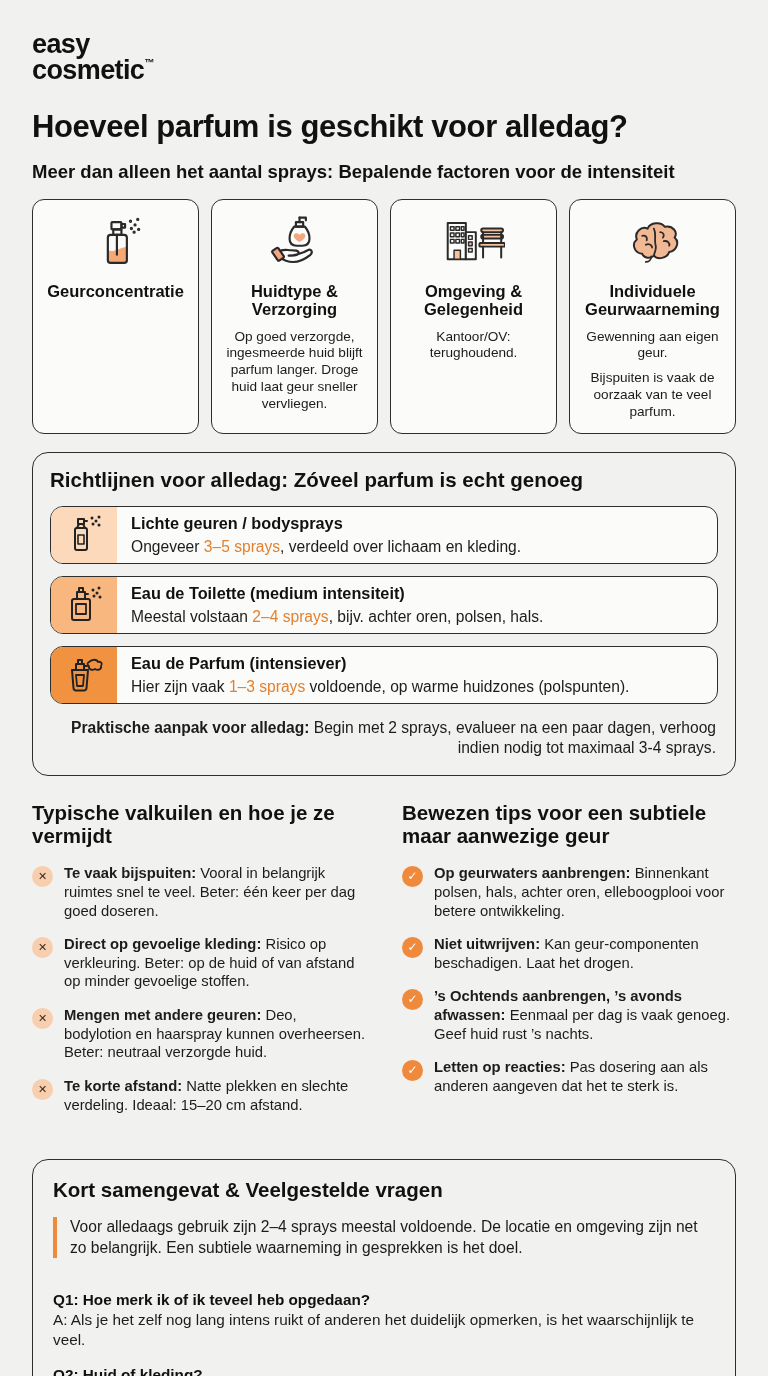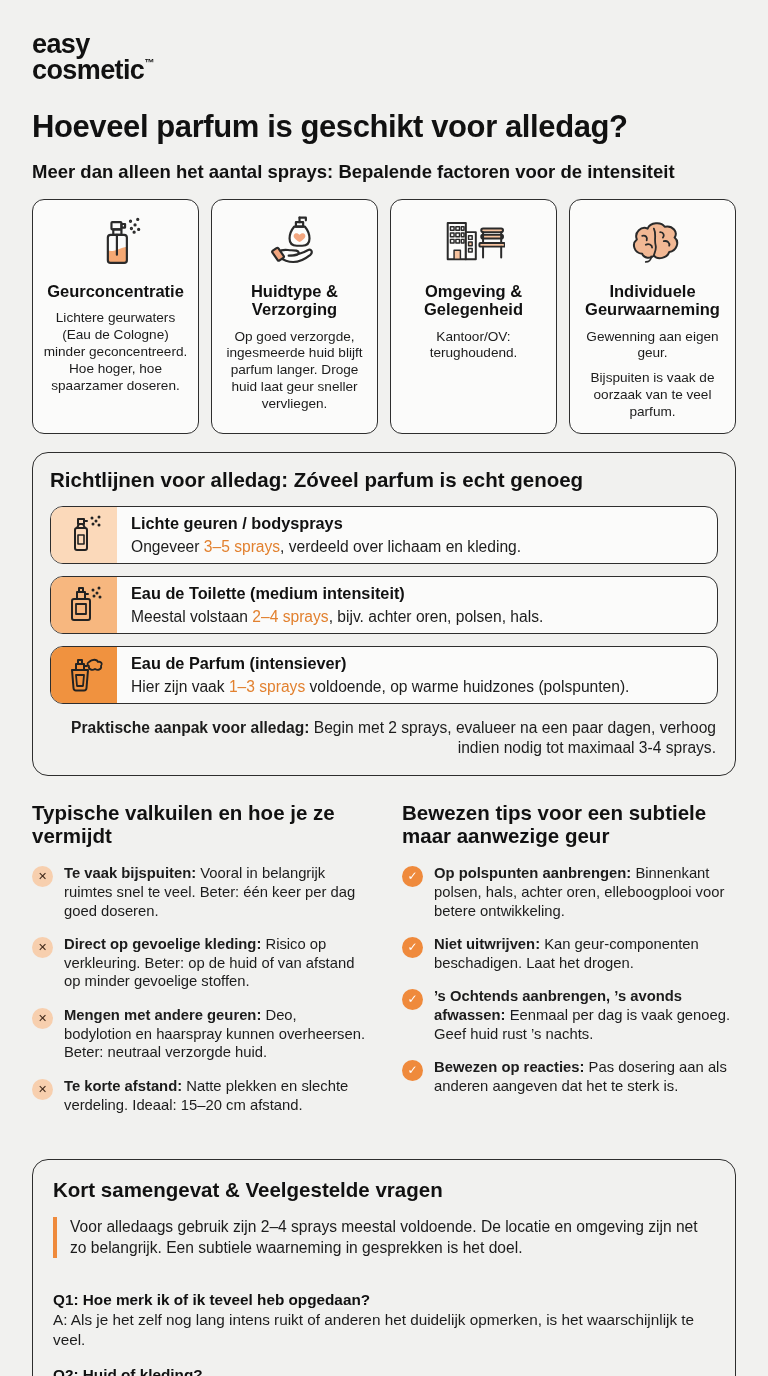--- a/index.html
+++ b/index.html
@@ -101,21 +101,20 @@
             <circle cx="48" cy="8" r="0.8"></circle>
               <circle cx="53" cy="12" r="0.8"></circle>
               <circle cx="49" cy="16" r="0.8"></circle>
             <circle cx="56" cy="6" r="0.8"></circle>
               <circle cx="57" cy="17" r="0.8"></circle>
               <circle cx="52" cy="20" r="0.8"></circle>
           </g>
         </svg>
       </div>
       <h3>Geurconcentratie</h3>
-      <p>Lichtere geurwaters (Eau de Cologne) minder geconcentreerd. Hoe hoger, hoe spaarzamer doseren.</p>
     </div>
 
     <div class="card">
       <div class="icon-wrap">
         <svg width="58" height="58" viewBox="0 0 64 64" fill="none" stroke="#2a2a2a" stroke-width="2.4" stroke-linecap="round" stroke-linejoin="round">
           <path d="M31,14 q-5,6 -5,13 q0,8 8,8 h6 q8,0 8,-8 q0-7 -5,-13 Z" fill="#fdfdfc"></path>
           <rect x="33" y="9" width="8" height="5"></rect>
           <line x1="37" y1="9" x2="37" y2="4"></line>
           <path d="M37,4 h7 v3"></path>
           <path d="M37,23 c-3,-4 -8,-1 -6,3 c1,2 4,4 6,5 c2,-1 5,-3 6,-5 c2,-4 -3,-7 -6,-3 Z" fill="#f3a67f" stroke="none"></path>
@@ -272,33 +271,33 @@
         <span class="bullet x">✕</span>
         <p><strong>Te korte afstand:</strong><span> Natte plekken en slechte verdeling. Ideaal: 15–20 cm afstand.</span></p>
       </div>
     </div>
 
     <div class="col">
       <h2>Bewezen tips voor een subtiele maar aanwezige geur</h2>
 
       <div class="item">
         <span class="bullet check">✓</span>
-        <p><strong>Op polspunten aanbrengen:</strong><span> Binnenkant polsen, hals, achter oren, elleboogplooi voor betere ontwikkeling.</span></p>
+        <p><strong>Op geurwaters aanbrengen:</strong><span> Binnenkant polsen, hals, achter oren, elleboogplooi voor betere ontwikkeling.</span></p>
       </div>
       <div class="item">
         <span class="bullet check">✓</span>
         <p><strong>Niet uitwrijven:</strong><span> Kan geur-componenten beschadigen. Laat het drogen.</span></p>
       </div>
       <div class="item">
         <span class="bullet check">✓</span>
         <p><strong>’s Ochtends aanbrengen, ’s avonds afwassen:</strong><span> Eenmaal per dag is vaak genoeg. Geef huid rust ’s nachts.</span></p>
       </div>
       <div class="item">
         <span class="bullet check">✓</span>
-        <p><strong>Bewezen op reacties:</strong><span> Pas dosering aan als anderen aangeven dat het te sterk is.</span></p>
+        <p><strong>Letten op reacties:</strong><span> Pas dosering aan als anderen aangeven dat het te sterk is.</span></p>
       </div>
     </div>
   </div>
 
   <div class="faq">
     <h2>Kort samengevat &amp; Veelgestelde vragen</h2>
     <p class="summary">Voor alledaags gebruik zijn 2–4 sprays meestal voldoende. De locatie en omgeving zijn net zo belangrijk. Een subtiele waarneming in gesprekken is het doel.</p>
 
     <div class="qa">
       <span class="q">Q1: Hoe merk ik of ik teveel heb opgedaan?</span>

